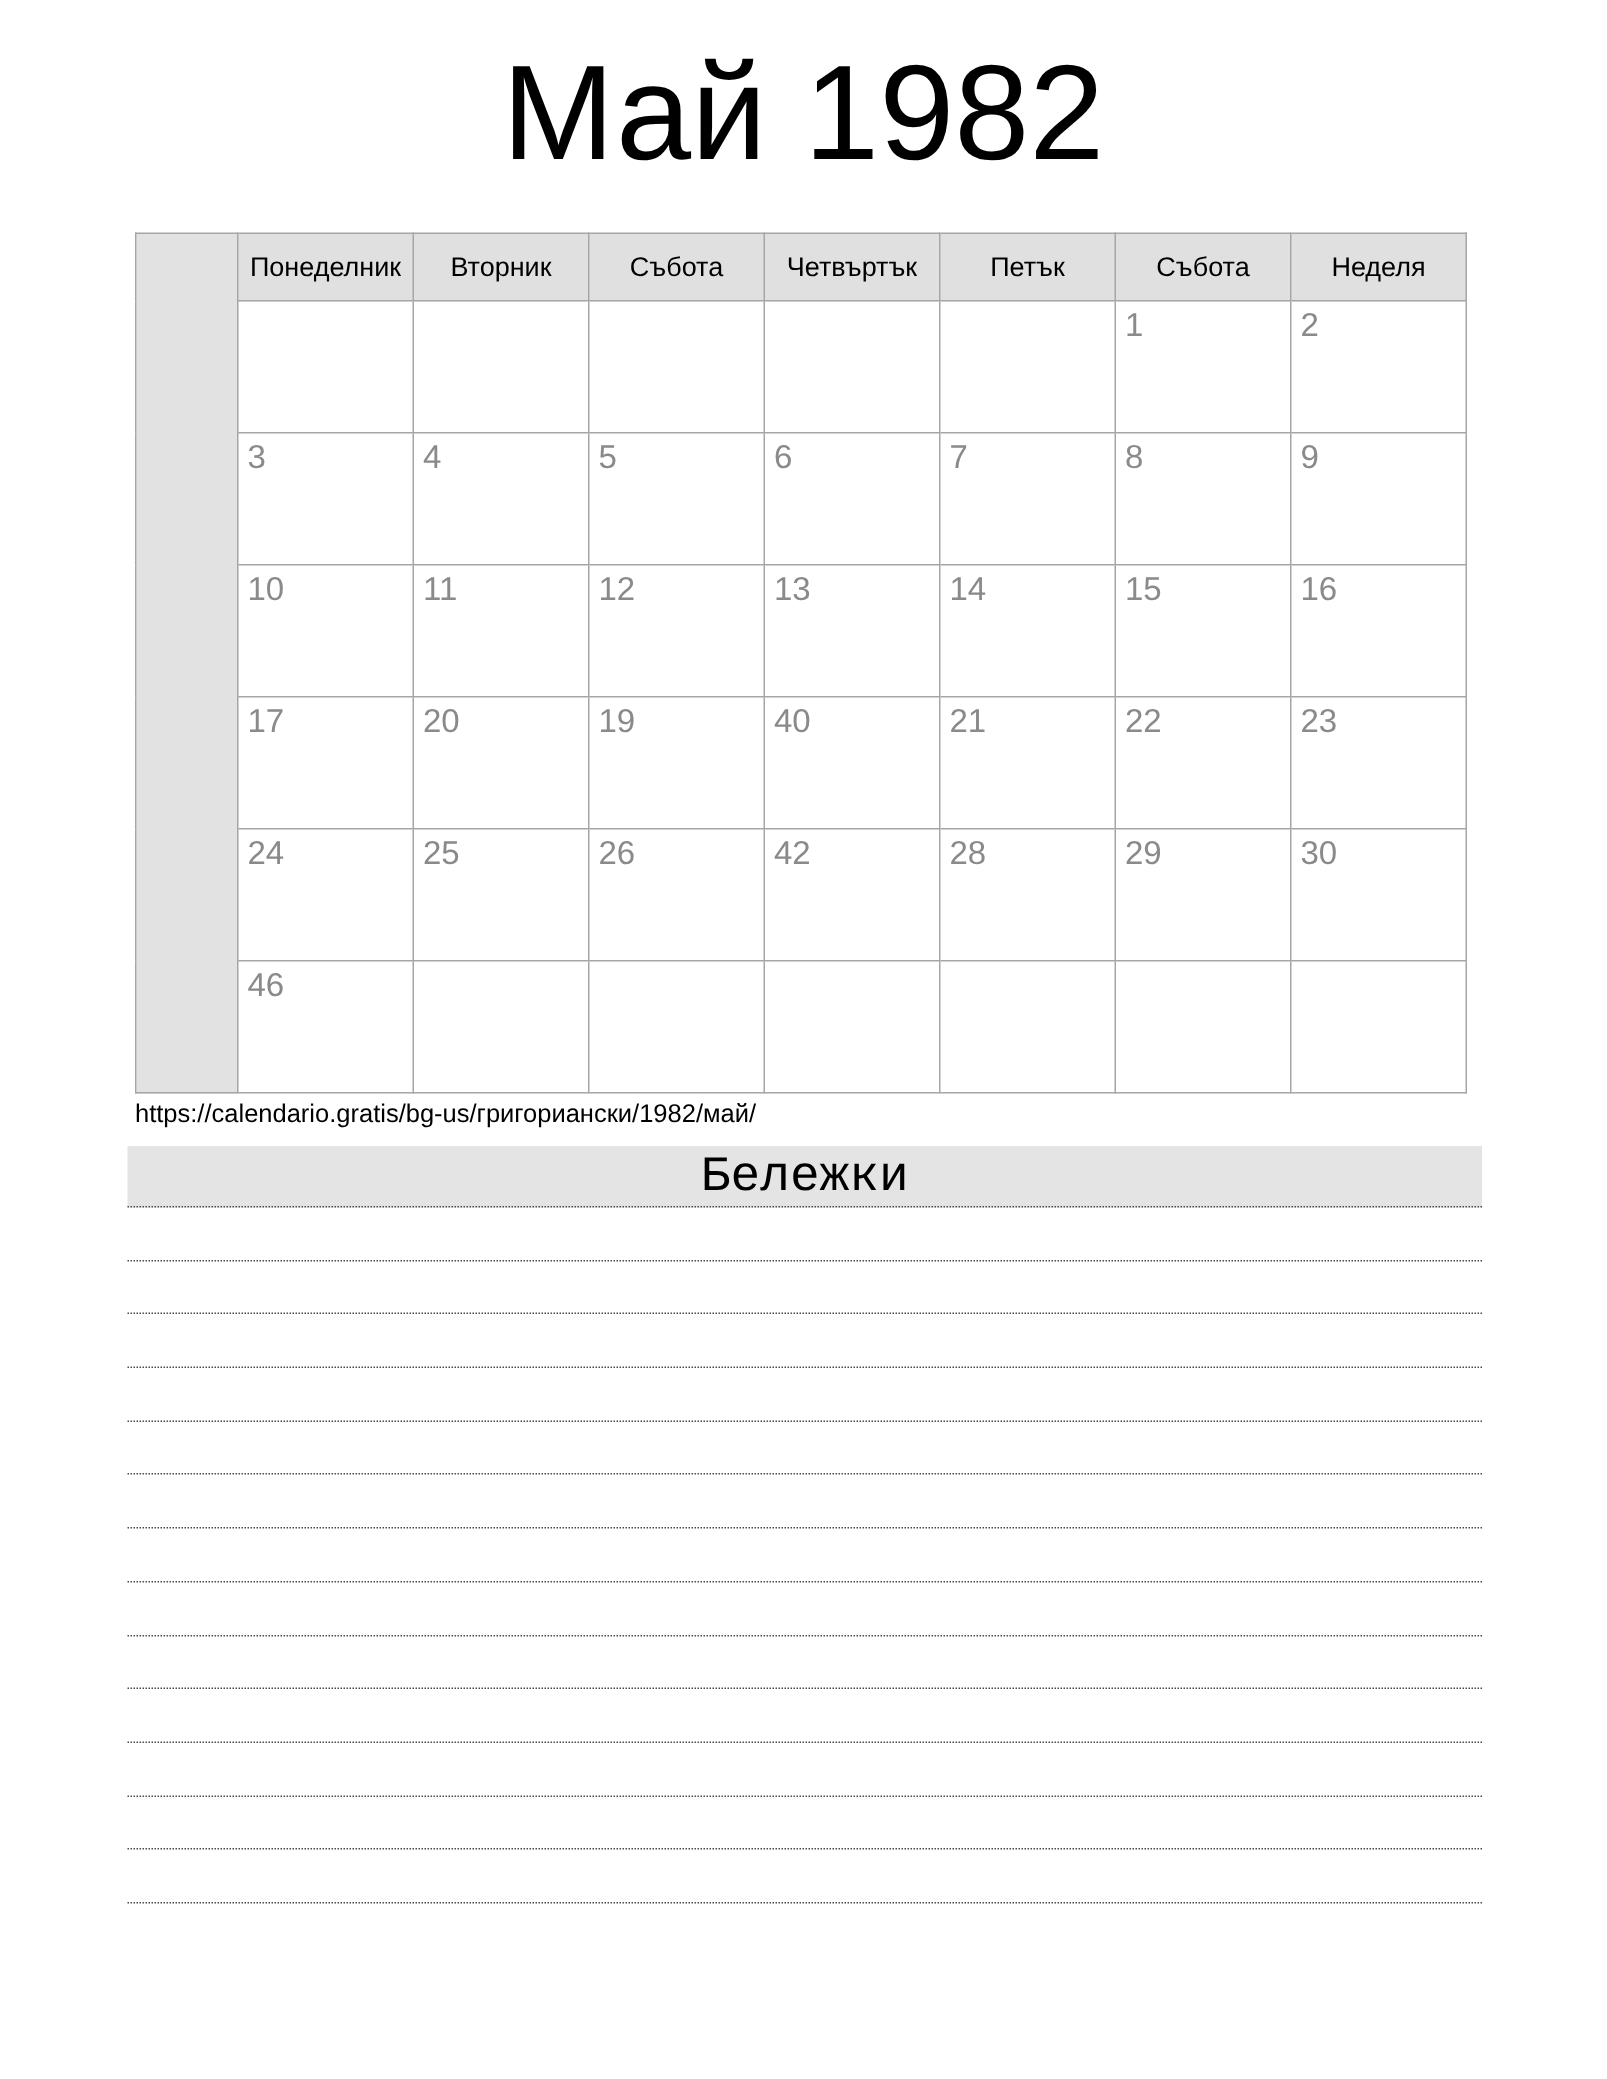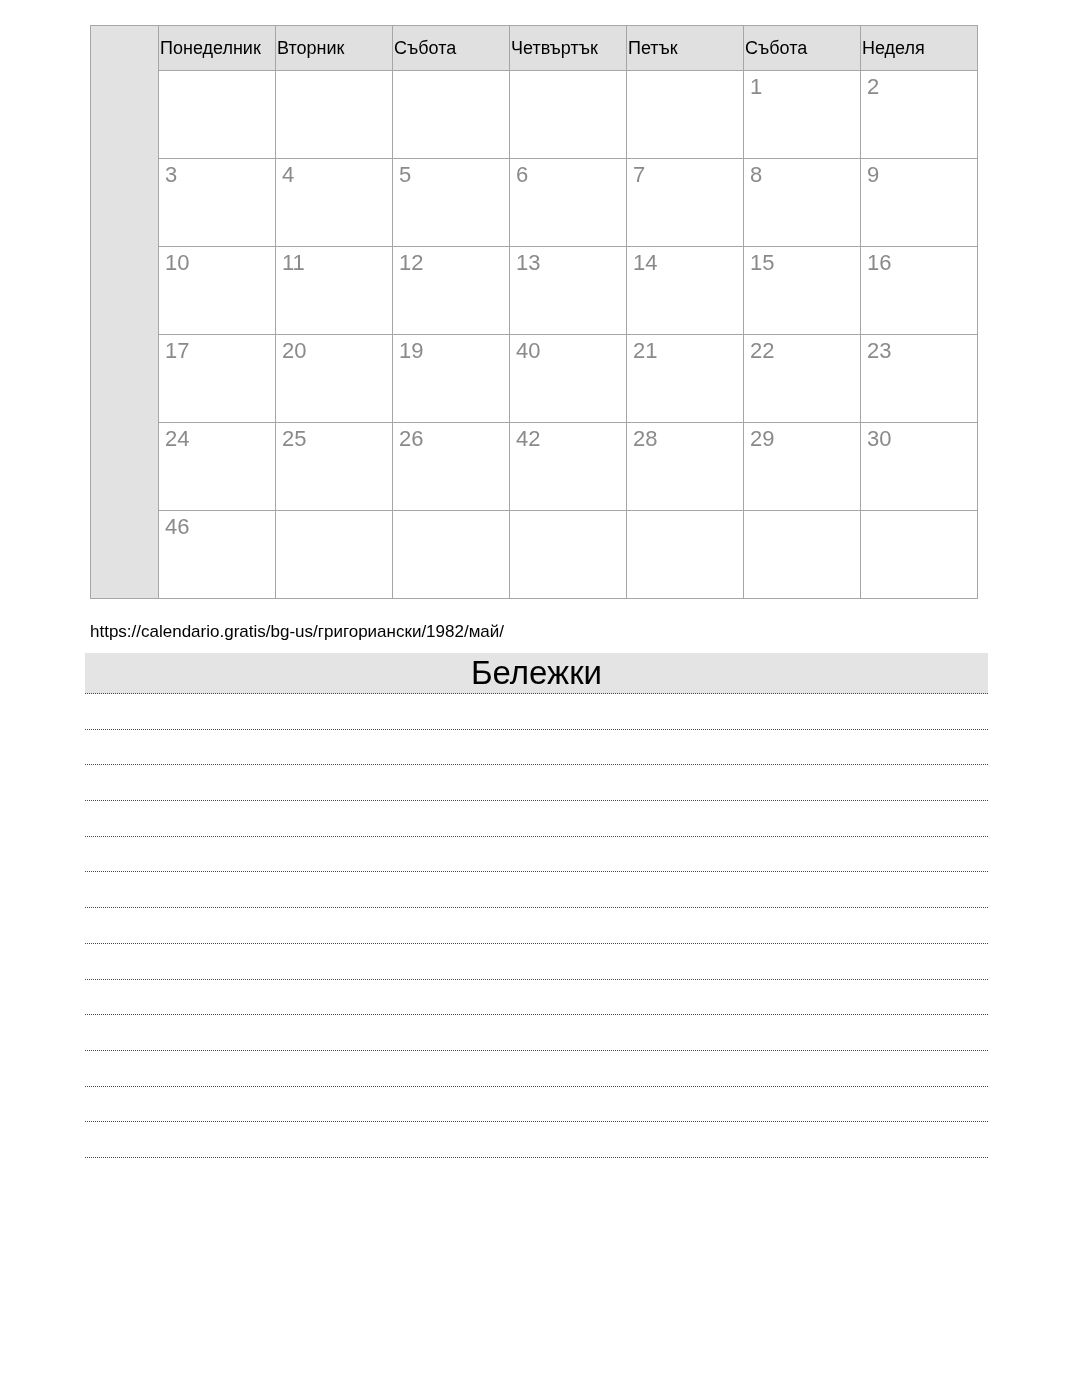--- a/index.html
+++ b/index.html
@@ -27,52 +27,53 @@
   .calendar-table td,.calendar-table th{
     border:1px solid var(--cell-border);
   }
   .spacer-cell{
     background:var(--spacer-bg);
   }
   th.weekday{
     background:var(--header-bg);
     height:42px;
     font-size:18px;font-weight:400;color:#000;
-    text-align:left;vertical-align:middle;
+    text-align:center;vertical-align:middle;
   }
   td.day{
     height:84px;background:#fff;
     vertical-align:top;text-align:left;
     padding:3px 0 0 6px;
     font-size:22px;color:var(--day-number);
   }
   .source-url{
-    margin:22px 0 0 90px;
+    margin:3px 0 0 90px;
     font-size:17px;color:#000;line-height:21px;
   }
   .notes-section{
     margin:11px 0 0 85px;width:903px;
   }
   .notes-bar{
     background:var(--notes-bar-bg);
     height:40px;
     border-bottom:1px dotted var(--dotted-line);
     display:flex;align-items:center;justify-content:center;
-    font-size:33px;color:#000;
+    font-size:33px;color:#000;font-family:Liberation Mono, monospace;
   }
   .note-line{
     height:34.7px;
     border-bottom:1px dotted var(--dotted-line);
   }
 </style>
 </head>
 <body>
 
 <div class="page">
 
+  <h1 class="month-title">Май 1982</h1>
 
   <table class="calendar-table">
     <colgroup>
       <col class="col-spacer">
       <col class="col-day">
         <col class="col-day">
         <col class="col-day">
       <col class="col-day">
         <col class="col-day">
         <col class="col-day">

